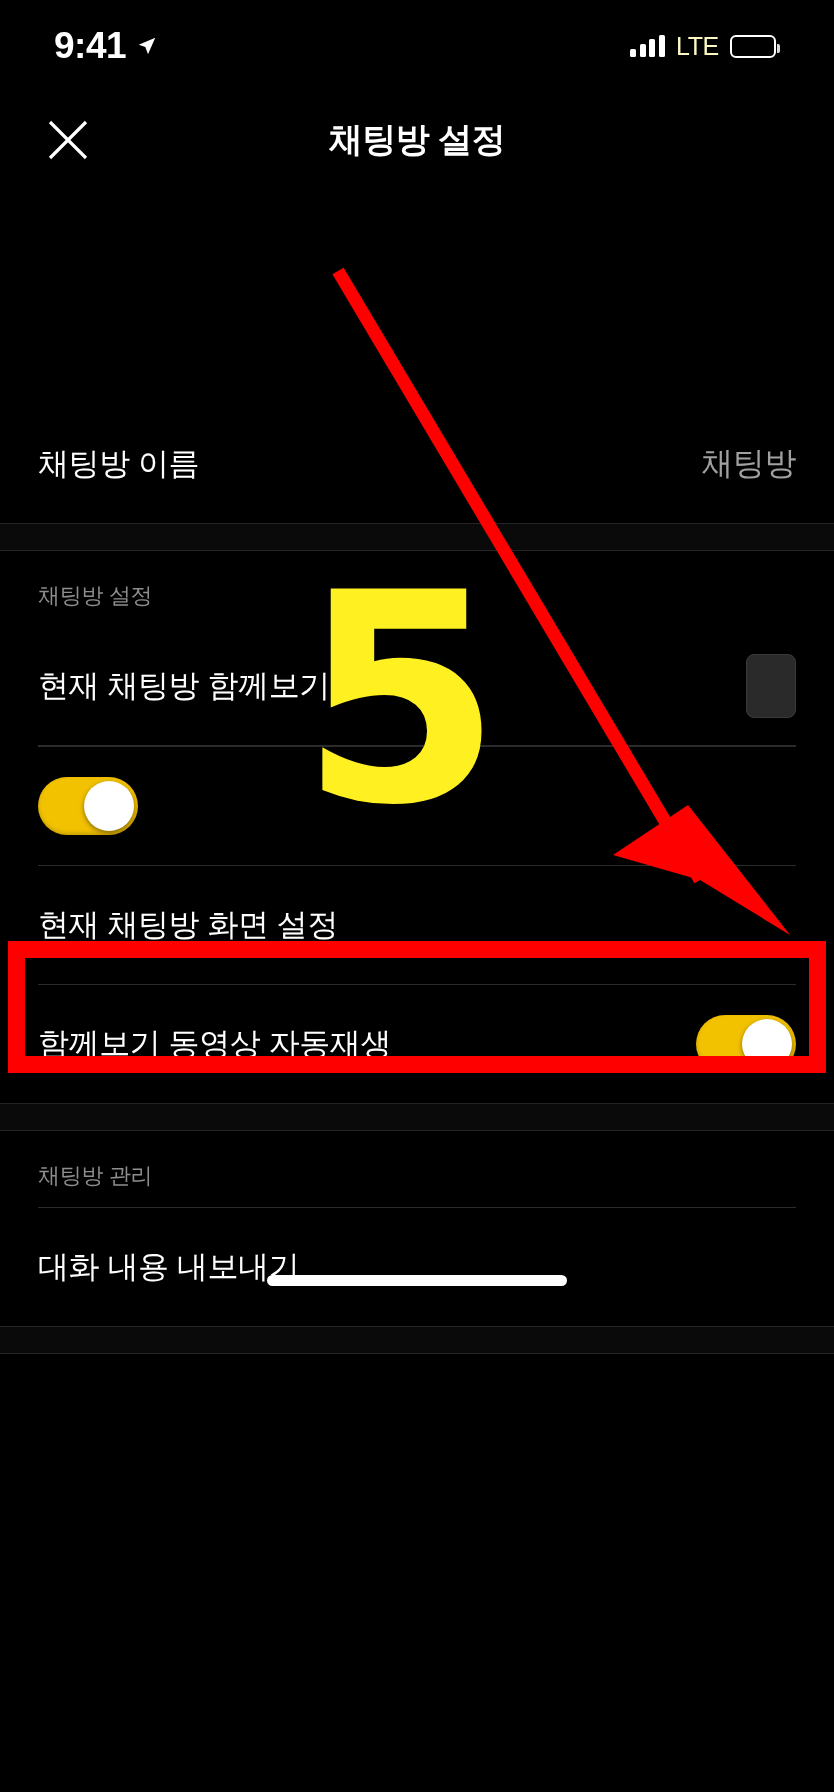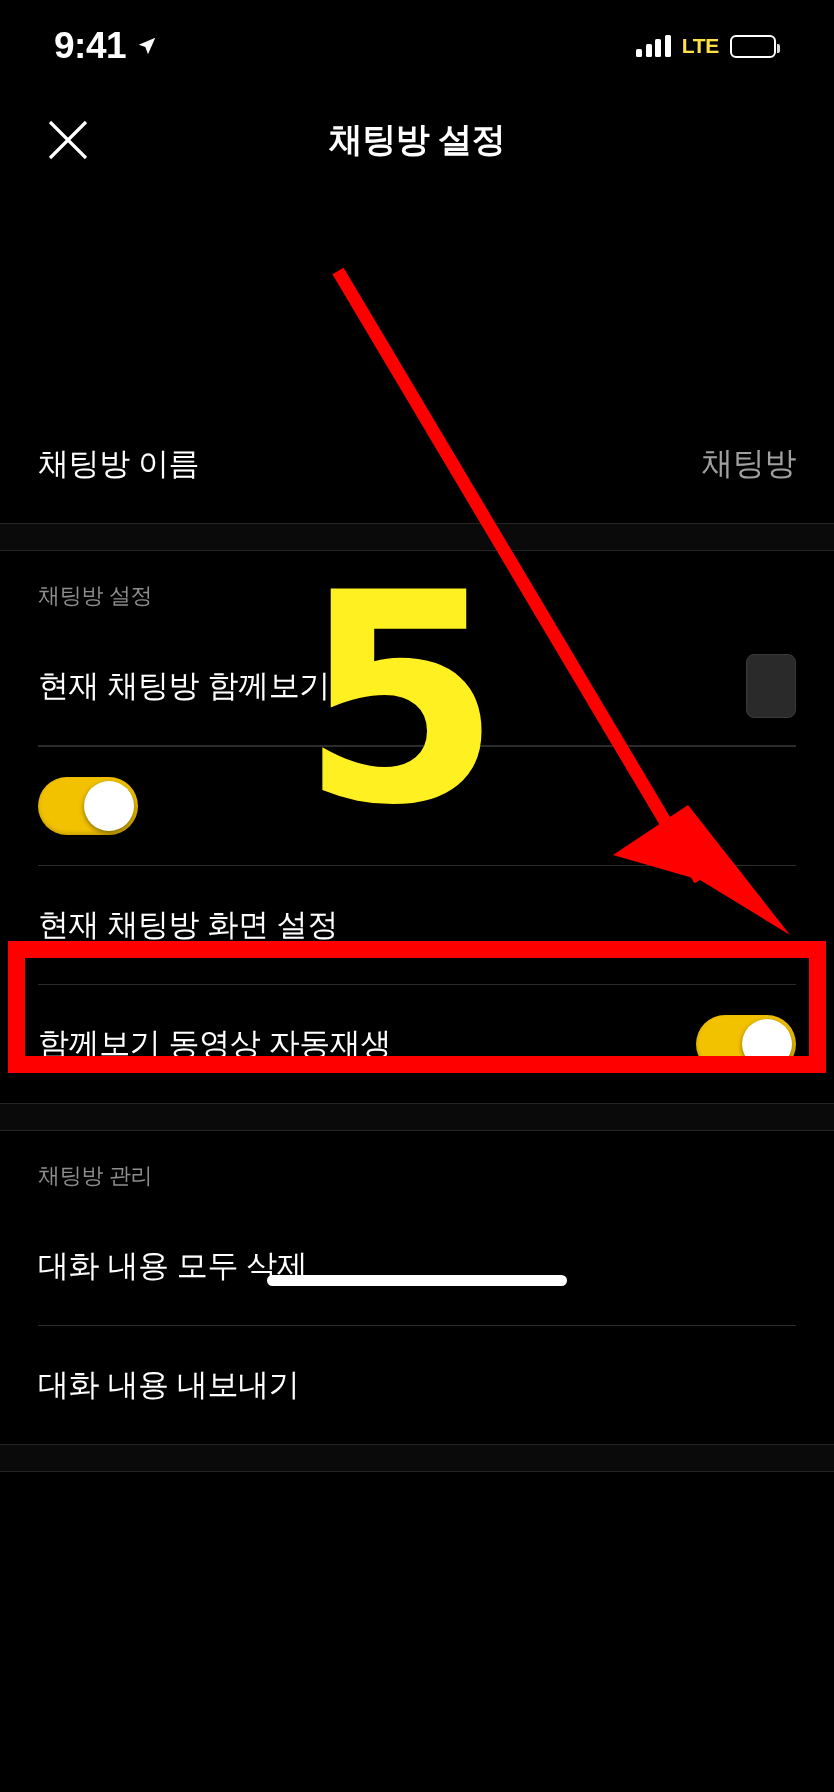--- a/index.html
+++ b/index.html
@@ -20,21 +20,21 @@
   .sb-left{ display:flex; align-items:center; gap:10px; }
   .sb-time{ color:#fff; font-size:37px; font-weight:600; letter-spacing:-0.5px; }
   .loc-arrow{ width:22px; height:22px; display:block; }
   .sb-right{ display:flex; align-items:center; gap:11px; }
   .bars{ display:flex; align-items:flex-end; gap:3.5px; height:22px; }
   .bars i{ display:block; width:6px; background:#fff; border-radius:1.5px; }
   .bars i:nth-child(1){ height:8px; }
   .bars i:nth-child(2){ height:13px; }
   .bars i:nth-child(3){ height:18px; }
   .bars i:nth-child(4){ height:22px; }
-  .lte{ color:#fde047; font-size:21px; font-weight:700; letter-spacing:-0.3px; }
+  .lte{ color:#fef9c3; font-size:25px; font-weight:400; letter-spacing:-0.3px; }
   .battery{ position:relative; width:46px; height:23px; border:2.5px solid #fff; border-radius:6px; padding:2px; }
   .battery .fill{ height:100%; background:#fff; border-radius:3px; }
   .battery:after{ content:""; position:absolute; right:-6px; top:7px; width:3px; height:9px;
                   background:#fff; border-radius:0 2px 2px 0; opacity:.85; }
 
   
   .navbar{ position:absolute; top:92px; left:0; width:834px; height:95px; }
   .nav-close{
     position:absolute; left:38px; top:50%; transform:translateY(-50%);
     width:60px; height:60px; display:flex; align-items:center; justify-content:center;
@@ -165,23 +165,20 @@
       <span class="row-label">함께보기 동영상 자동재생</span>
       <span class="toggle">
           <span class="knob"></span>
         </span>
     </div>
 
     <div class="section-gap"></div>
 
     <div class="section-head">채팅방 관리</div>
 
-    <div class="row">
-      <span class="row-label">대화 내용 모두 삭제</span>
-    </div>
     <div class="divider"></div>
 
     <div class="row">
       <span class="row-label">대화 내용 내보내기</span>
     </div>
 
     <div class="section-gap"></div>
 
   </div>
 

